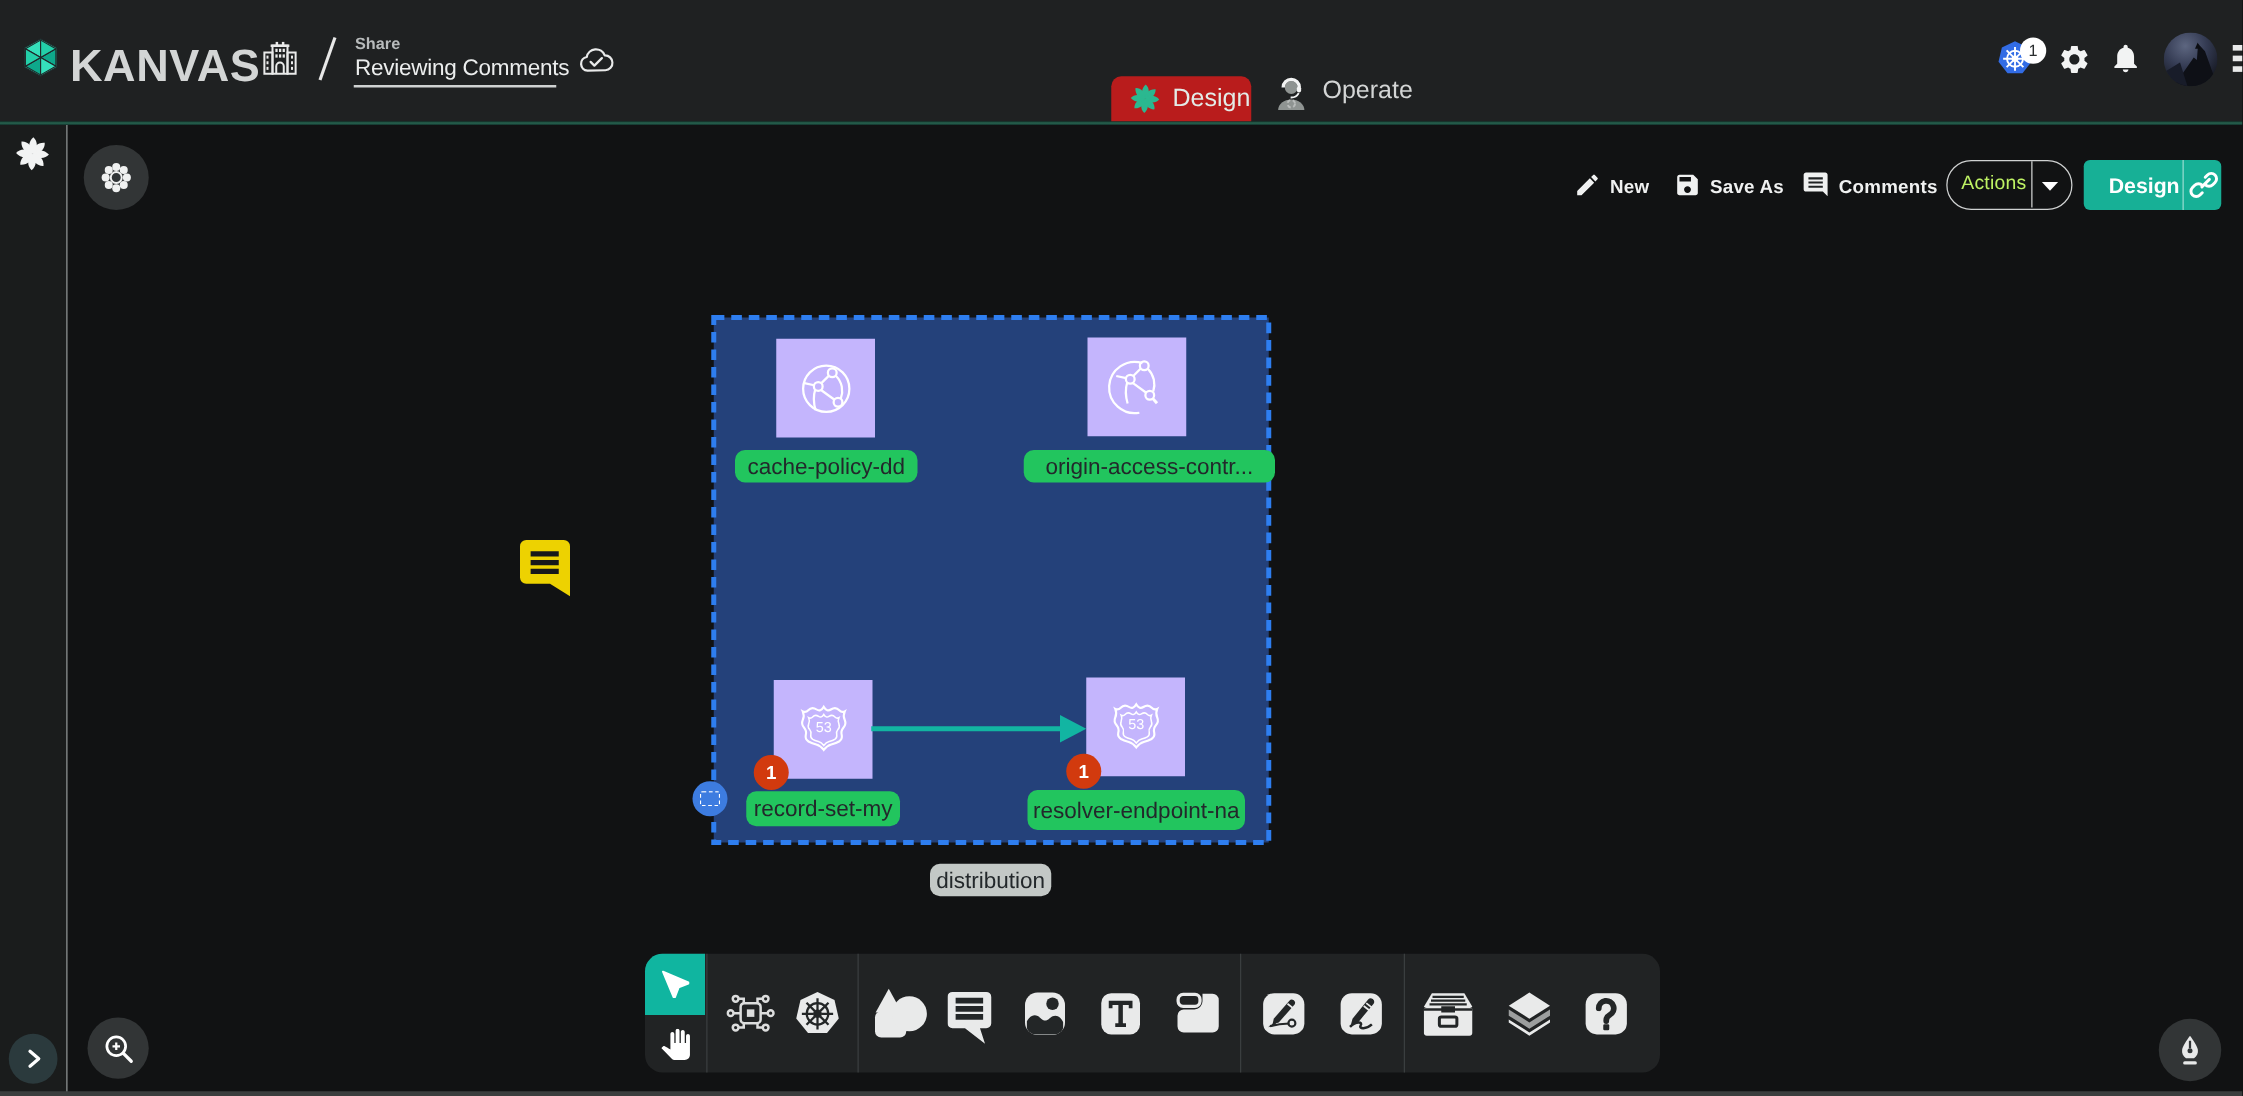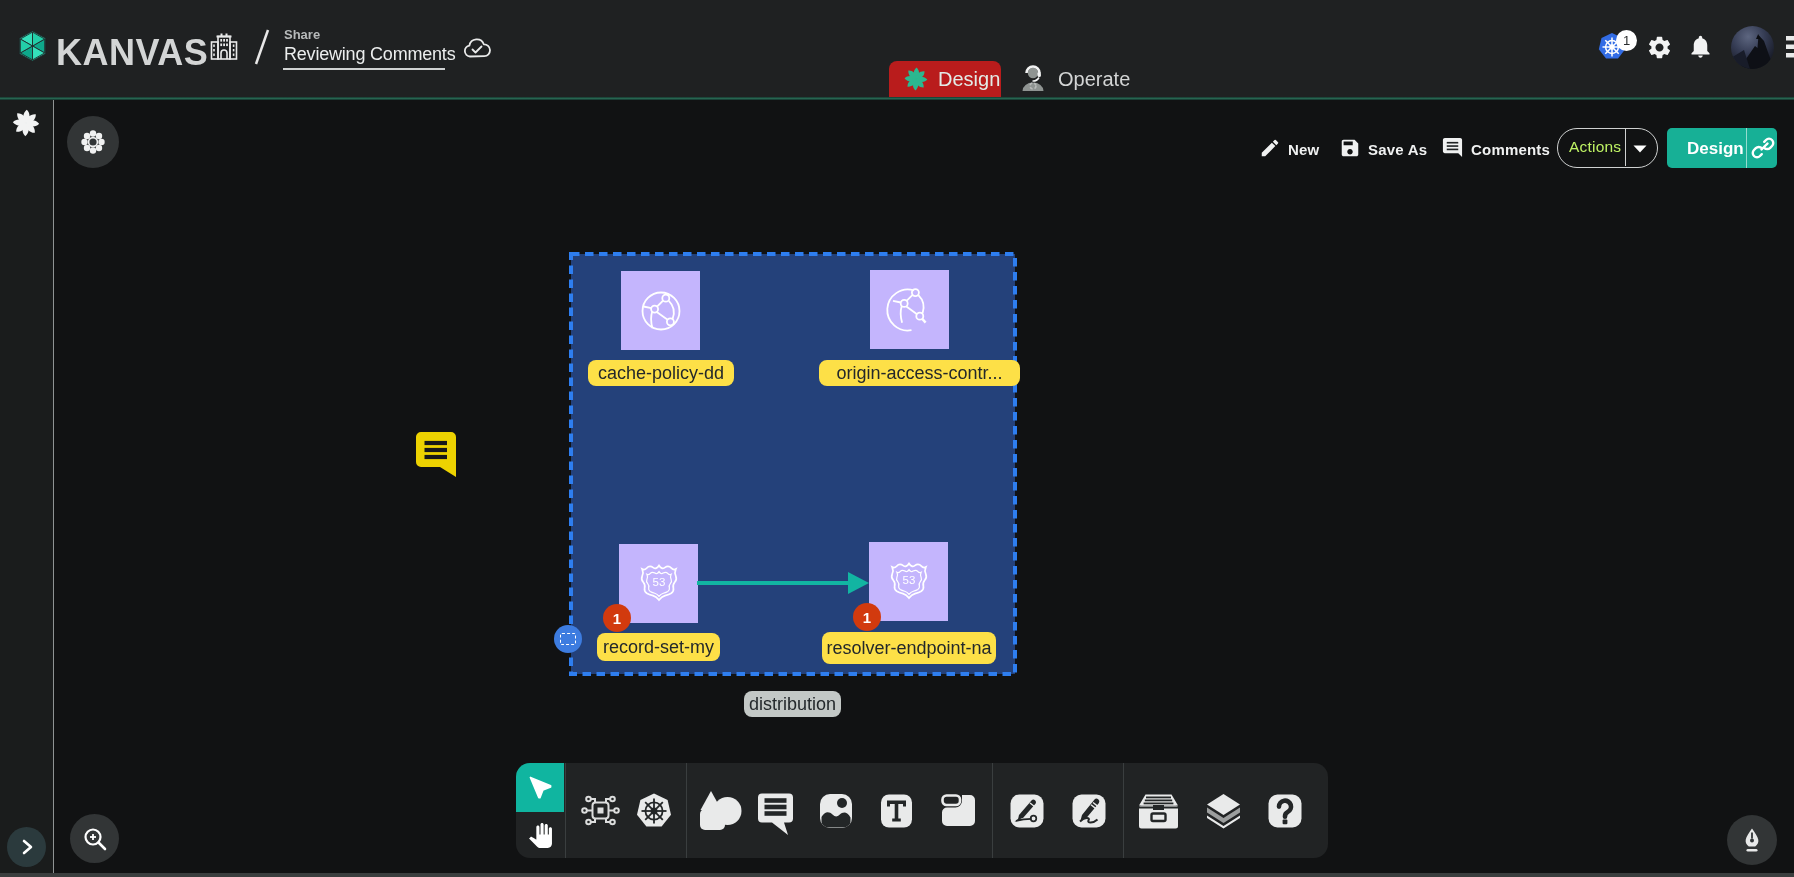--- a/index.html
+++ b/index.html
@@ -13,21 +13,21 @@
     background:linear-gradient(180deg,#16382f,#276450 50%,#12302a); }
   #logotext { left:56px; top:32px; font-size:36px; font-weight:bold; letter-spacing:0.5px; color:#d3d5d5; }
   #nameLabel { left:284px; top:27px; font-size:13px; font-weight:bold; color:#b7babb; }
   #designName { left:284px; top:44px; font-size:18px; letter-spacing:-0.2px; color:#eceeee; }
   #nameUnderline { left:283px; top:68px; width:162px; height:1.5px; background:#cfd2d2; }
 
   
   #tabDesign { left:889px; top:61px; width:112px; height:36px; background:#b91c1c;
     border-radius:8px 8px 0 0; display:flex; align-items:center; }
   #tabDesign span { color:#e3ebe7; font-size:20px; margin-left:9px; }
-  #tabOperate { left:1010px; top:61px; width:130px; height:36px; display:flex; align-items:center; }
+  #tabOperate { left:1010px; top:61px; width:130px; height:36px; display:flex; align-items:flex-start; }
   #tabOperate span { color:#d3d5d5; font-size:20px; margin-left:10px; }
 
   
   #rail { left:0; top:100px; width:54px; height:777px; background:#1a1c1c; border-right:1px solid #8f9393; }
   #railExpand { left:7px; top:827px; width:39px; height:40px; border-radius:50%; background:#2b3a3d;
     display:flex; align-items:center; justify-content:center; }
 
   
   .roundbtn { border-radius:50%; background:#323536; display:flex; align-items:center; justify-content:center; }
   #btnGear { left:67px; top:116px; width:52px; height:52px; }
@@ -46,21 +46,21 @@
   #shareBtn .div { position:absolute; left:79px; top:0; width:1px; height:40px; background:rgba(255,255,255,.55); }
   #shareBtn svg { position:absolute; left:84px; top:8px; }
 
   
   #selRect { left:571px; top:254px; width:444px; height:420px; background:#24417a; }
   .node { width:79px; height:79px; background:#c4b5fd; display:flex; align-items:center; justify-content:center; }
   #nodeCache { left:621px; top:271px; }
   #nodeOrigin { left:870px; top:270px; }
   #nodeRecord { left:619px; top:544px; }
   #nodeResolver { left:869px; top:542px; }
-  .nlabel { background:#fde047; border-radius:8px; color:#23282b; font-size:18px;
+  .nlabel { background:#22c55e; border-radius:8px; color:#23282b; font-size:18px;
     display:flex; align-items:center; justify-content:center; white-space:nowrap; }
   .badge { width:28px; height:28px; border-radius:50%; background:#d23a0e; color:#fff;
     font-size:15px; font-weight:bold; display:flex; align-items:center; justify-content:center; }
   #edge { left:697px; top:581px; width:152px; height:4px; background:#12b5a2; }
   #arrowhead { left:848px; top:572px; width:0; height:0;
     border-left:21px solid #12b5a2; border-top:11px solid transparent; border-bottom:11px solid transparent; }
   #handle { left:554px; top:625px; width:28px; height:28px; border-radius:50%; background:#3d7ce0;
     display:flex; align-items:center; justify-content:center; }
   #handle i { display:block; width:16px; height:12px; border:1.5px dashed #fff; border-radius:2px; }
 

